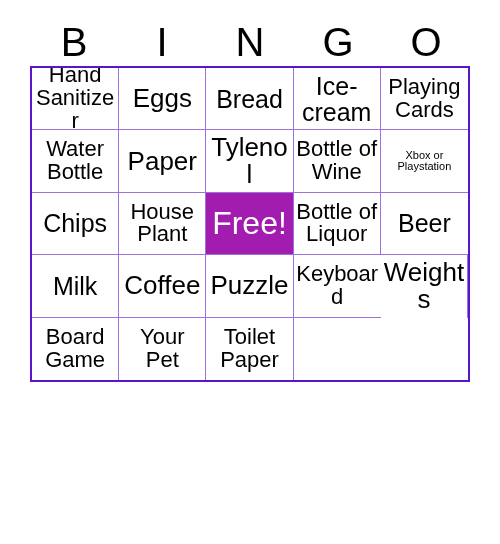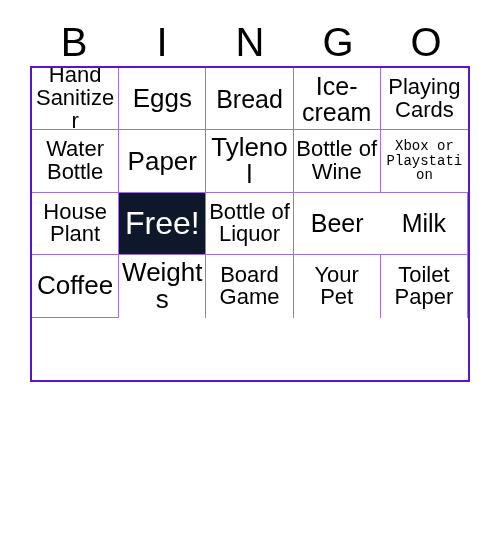--- a/index.html
+++ b/index.html
@@ -81,25 +81,25 @@
     line-height: 1.04;
     word-break: break-word;
     hyphens: none;
   }
 
   
   .size-xl  { font-size: 25px; }
   .size-lg  { font-size: 26px; }
   .size-md  { font-size: 22px; }
   .size-sm  { font-size: 22px; }
-  .size-xs  { font-size: 14px; font-family: Liberation Mono, monospace; }
+  .size-xs  { font-size: 11px; }
 
   
   .cell.free {
-    background: #0f172a;
+    background: #a21caf;
   }
   .cell.free .cell-text {
     color: #ffffff;
     font-size: 32px;
   }
 </style>
 </head>
 <body>
 
 <div id="card">
@@ -137,36 +137,45 @@
       <div class="cell">
         <span class="cell-text size-lg">Tylenol</span>
       </div>
       <div class="cell">
         <span class="cell-text size-md">Bottle of Wine</span>
       </div>
       <div class="cell col-last">
         <span class="cell-text size-xs">Xbox or Playstation</span>
       </div>
       <div class="cell">
+        <span class="cell-text size-xl">Chips</span>
+      </div>
+      <div class="cell">
         <span class="cell-text size-md">House Plant</span>
       </div>
       <div class="cell free">
         <span class="cell-text size-xl">Free!</span>
       </div>
       <div class="cell">
         <span class="cell-text size-sm">Bottle of Liquor</span>
       </div>
       <div class="cell col-last">
         <span class="cell-text size-xl">Beer</span>
       </div>
       <div class="cell">
         <span class="cell-text size-xl">Milk</span>
       </div>
       <div class="cell">
         <span class="cell-text size-lg">Coffee</span>
+      </div>
+      <div class="cell">
+        <span class="cell-text size-lg">Puzzle</span>
+      </div>
+      <div class="cell col-last">
+        <span class="cell-text size-sm">Keyboard</span>
       </div>
       <div class="cell row-last">
         <span class="cell-text size-lg">Weights</span>
       </div>
       <div class="cell row-last">
         <span class="cell-text size-md">Board Game</span>
       </div>
       <div class="cell row-last">
         <span class="cell-text size-sm">Your Pet</span>
       </div>

